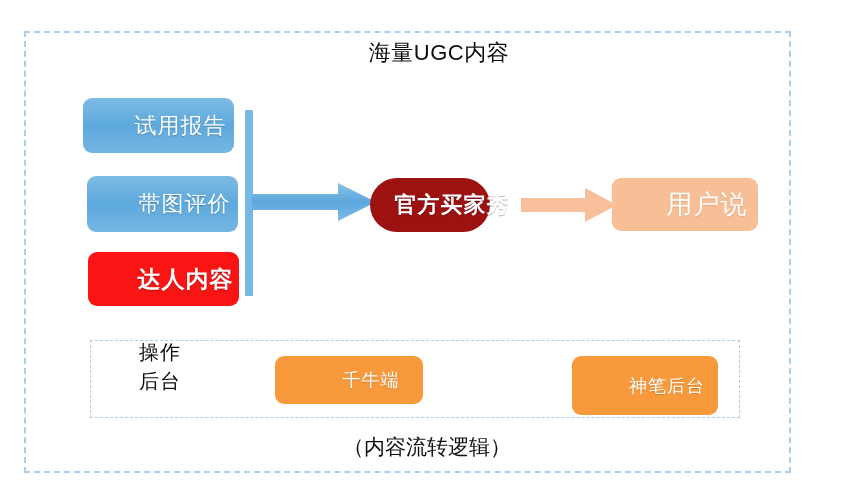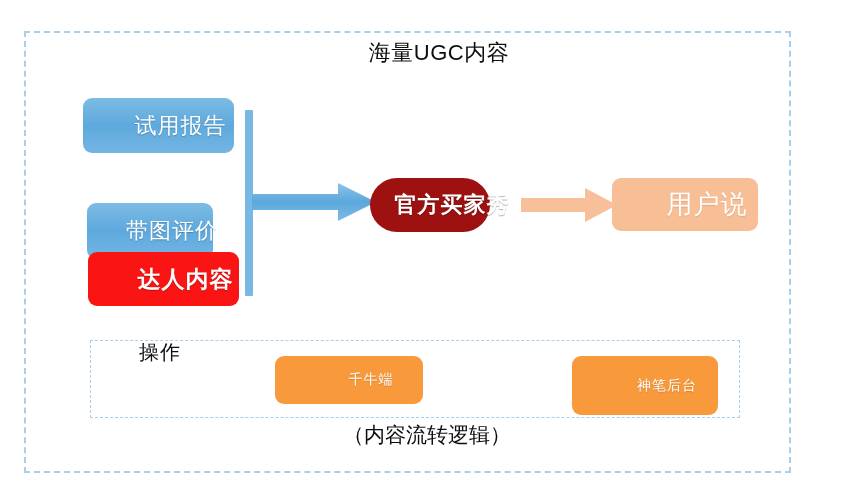--- a/index.html
+++ b/index.html
@@ -77,27 +77,27 @@
     font-weight: bold;
     text-shadow: 0 1px 1px rgba(0,0,0,0.3);
   }
   .node-peach {
     background: #f8be95;
     font-size: 26px;
     text-shadow: 0 1px 1px rgba(0,0,0,0.12);
   }
   .node-orange {
     background: #f89a3c;
-    font-size: 14px;
+    font-size: 18px;
     text-shadow: 0 1px 1px rgba(0,0,0,0.18);
   }
 
   
   #node-trial   { left: 83px;  top: 98px;  width: 151px; height: 55px; }
-  #node-review  { left: 87px;  top: 176px; width: 126px; height: 56px; margin-top: 27px; }
+  #node-review  { left: 87px;  top: 176px; width: 151px; height: 56px; }
   #node-expert  { left: 88px;  top: 252px; width: 151px; height: 54px; }
   #node-official{ left: 370px; top: 178px; width: 120px; height: 54px; border-radius: 27px; }
   #node-user    { left: 612px; top: 178px; width: 146px; height: 53px; }
   #node-qianniu { left: 275px; top: 356px; width: 148px; height: 48px; }
   #node-shenbi  { left: 572px; top: 356px; width: 146px; height: 59px; }
 
   
   .spine {
     position: absolute;
     left: 245px;
@@ -137,21 +137,21 @@
     line-height: 29px;
     color: #0d0d0d;
     letter-spacing: 1px;
   }
   .backoffice-label span { display: block; }
 
   
   .caption {
     position: absolute;
     left: 0;
-    top: 421px;
+    top: 433px;
     width: 854px;
     text-align: center;
     font-size: 21px;
     color: #0d0d0d;
     white-space: nowrap;
   }
 </style>
 </head>
 <body>
 
@@ -195,20 +195,21 @@
   </svg>
 
   <div class="node node-peach" id="node-user">
     <span>用户说</span>
   </div>
 
   <div class="inner-frame"></div>
 
   <div class="backoffice-label">
     <span>操作</span>
+    <span>后台</span>
   </div>
 
   <div class="node node-orange" id="node-qianniu">
     <span>千牛端</span>
   </div>
 
   <div class="node node-orange" id="node-shenbi">
     <span>神笔后台</span>
   </div>
 

